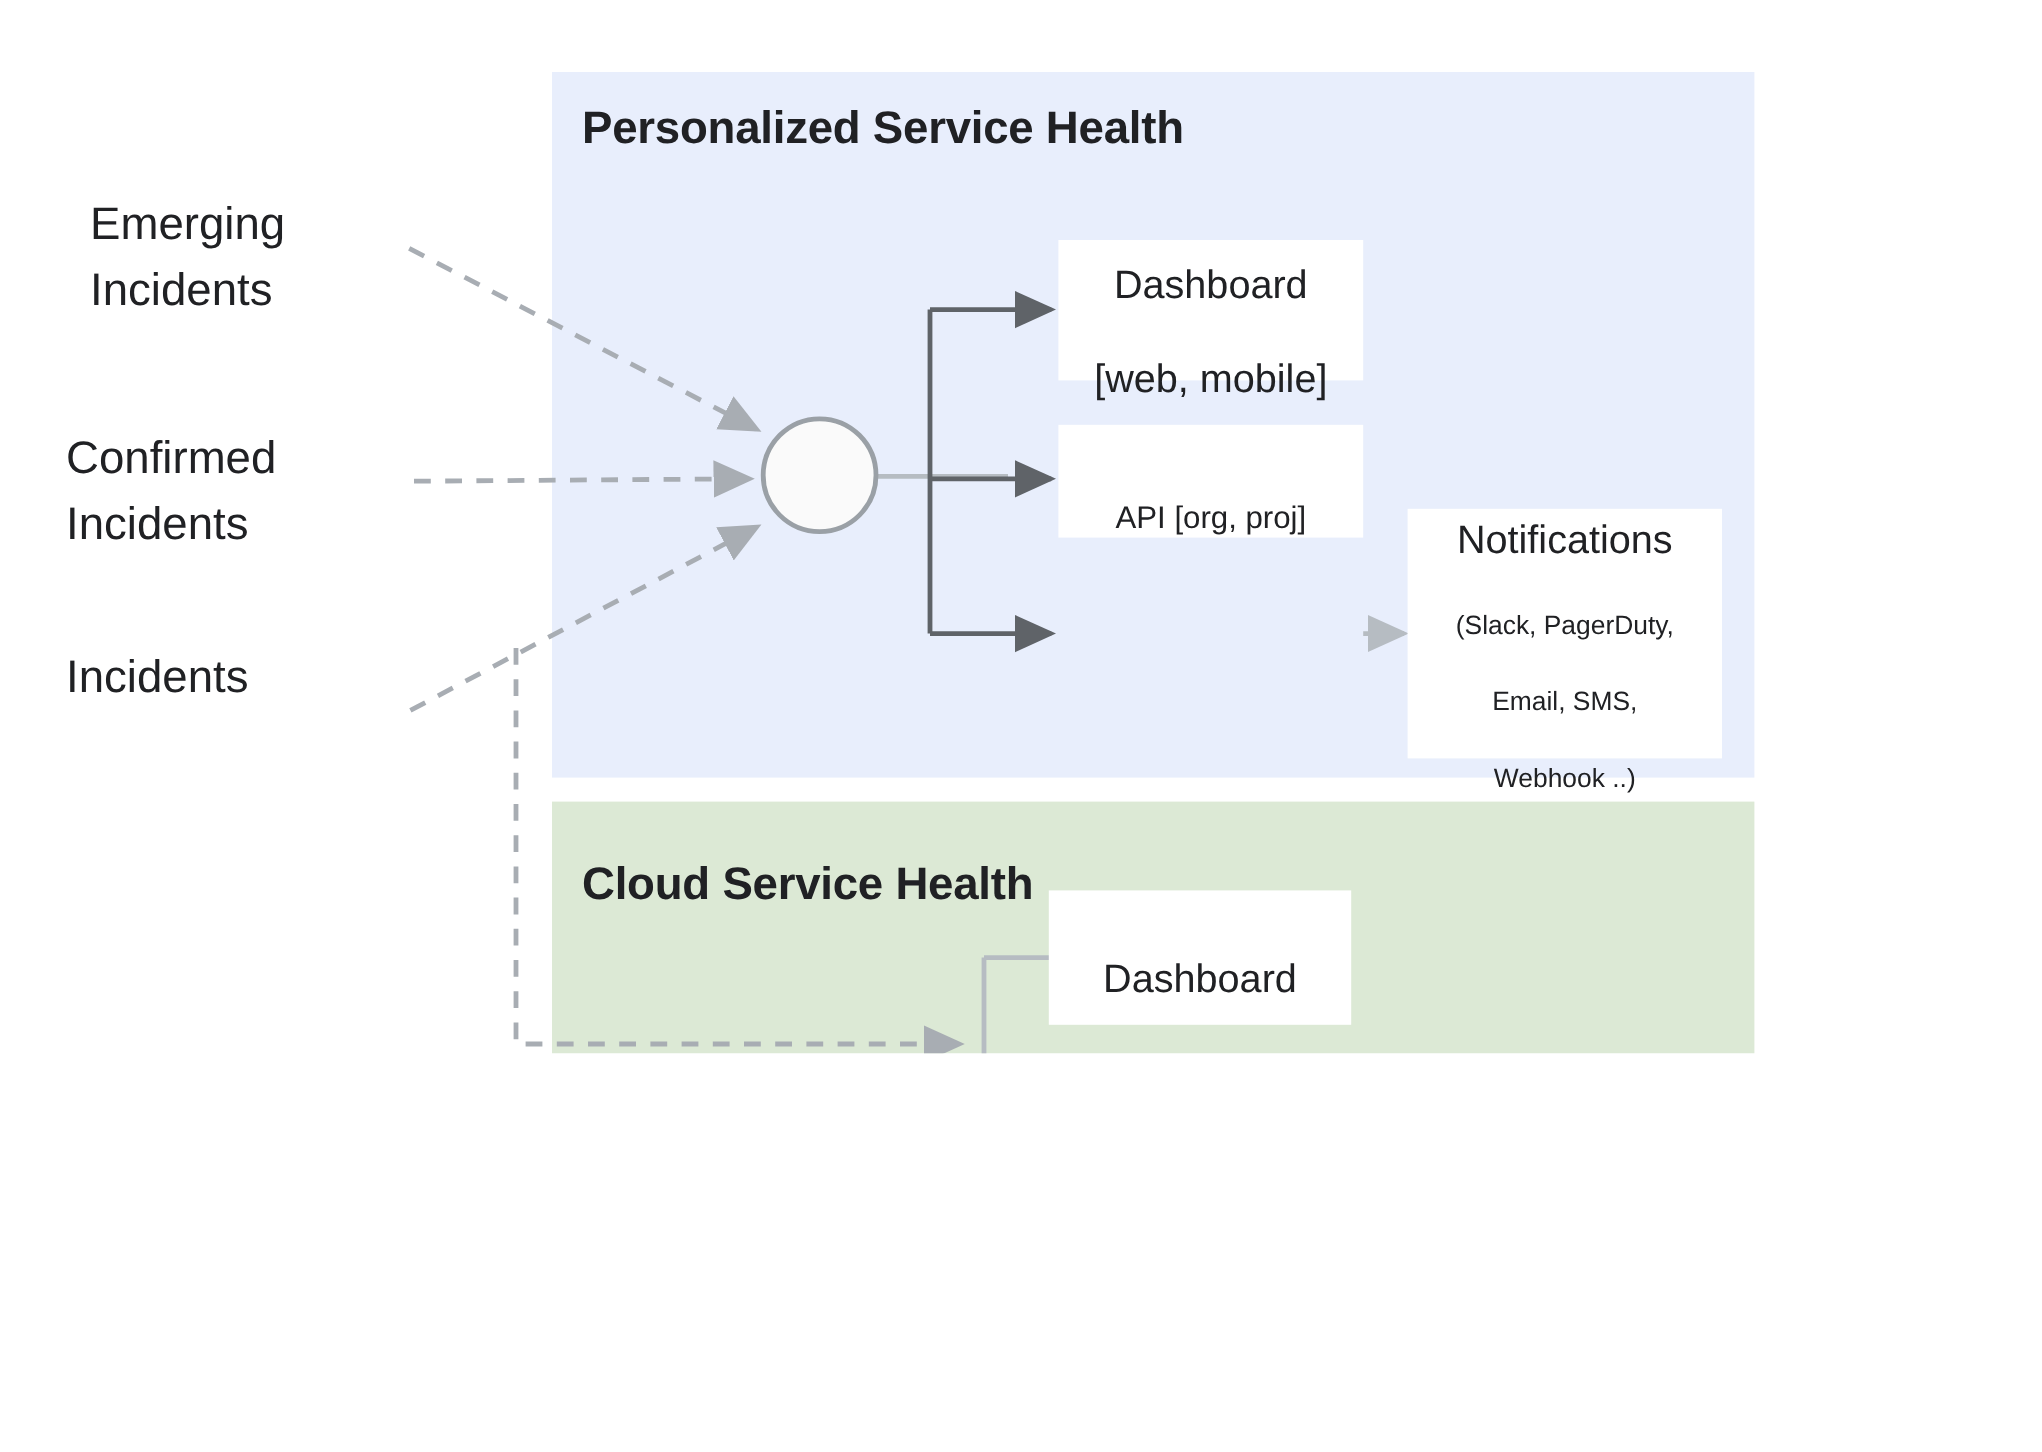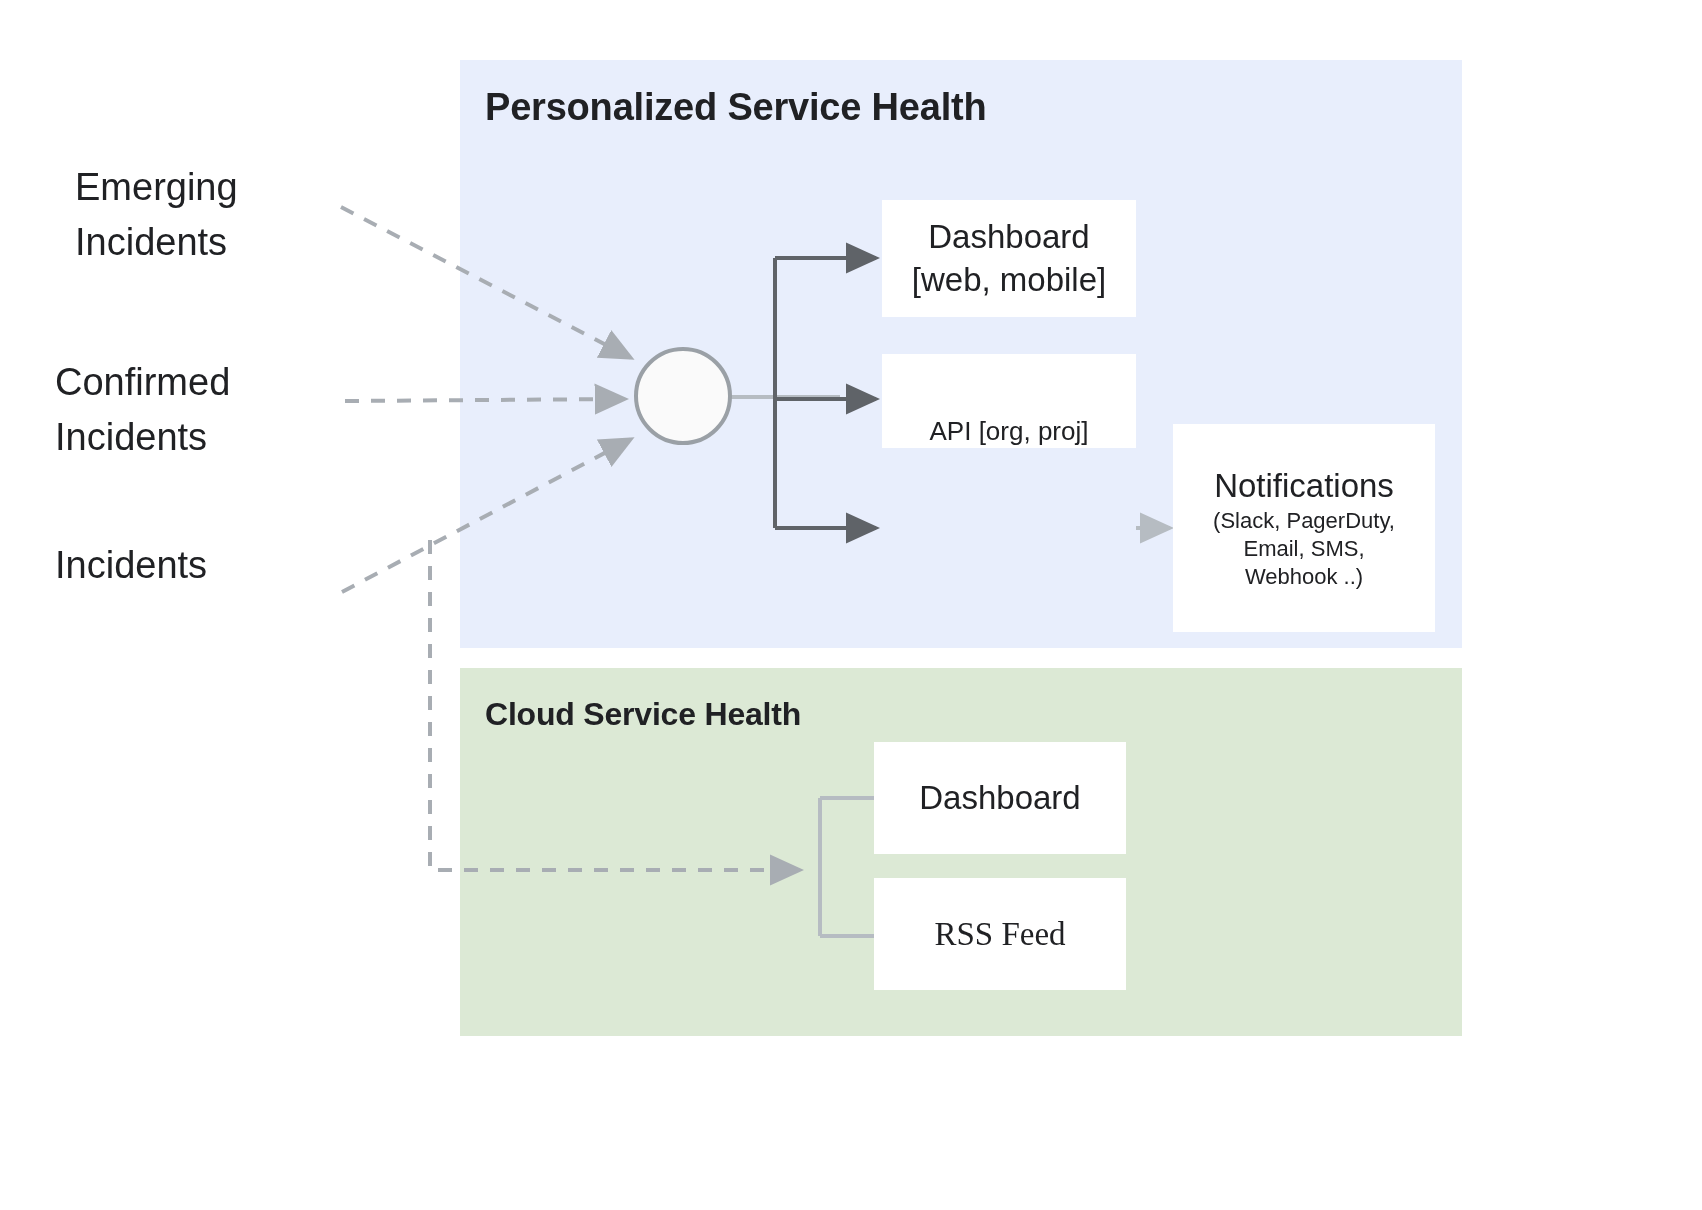--- a/index.html
+++ b/index.html
@@ -6,21 +6,21 @@
     margin: 0;
     padding: 0;
     background: #ffffff;
   }
   body {
     font-family: "Liberation Sans", sans-serif;
   }
   #canvas {
     position: relative;
     width: 1702px;
-    height: 1210px;
+    height: 878px;
     background: #ffffff;
     overflow: hidden;
   }
   svg.layer {
     position: absolute;
     top: 0;
     left: 0;
     width: 1702px;
     height: 1210px;
   }
@@ -39,20 +39,21 @@
     background: #ffffff;
     display: flex;
     align-items: center;
     justify-content: center;
     text-align: center;
     color: #202124;
     line-height: 1.28;
   }
   .node-box .line {
     display: block;
+    margin-top: 36px;
   }
   .small-line {
     font-size: 22px;
   }
   .src-label {
     position: absolute;
     text-align: left;
     color: #202124;
     font-size: 38px;
     line-height: 1.45;
@@ -101,21 +102,21 @@
     <path d="M1136,528 L1170,528" fill="none" stroke="#b6bcc2" stroke-width="4" marker-end="url(#arrowLight)"></path>
 
     <path d="M820,798 L820,936" fill="none" stroke="#b6bcc2" stroke-width="4"></path>
     <path d="M820,798 L876,798" fill="none" stroke="#b6bcc2" stroke-width="4"></path>
     <path d="M820,936 L876,936" fill="none" stroke="#b6bcc2" stroke-width="4"></path>
 
     <circle cx="683" cy="396" r="47" fill="#fafafa" stroke="#9aa0a6" stroke-width="4"></circle>
   </svg>
 
   <div class="panel-title" style="left:485px; top:86px; font-size:38px;">Personalized Service Health</div>
-  <div class="panel-title" style="left:485px; top:696px; font-size:32px;">Cloud Service Health</div>
+  <div class="panel-title" style="left:485px; top:716px; font-size:38px;">Cloud Service Health</div>
 
   <div class="src-label" style="left:75px; top:160px; width:260px;">
     <div>Emerging</div>
     <div>Incidents</div>
   </div>
   <div class="src-label" style="left:55px; top:355px; width:280px;">
     <div>Confirmed</div>
     <div>Incidents</div>
   </div>
   <div class="src-label" style="left:55px; top:538px; width:280px;">

